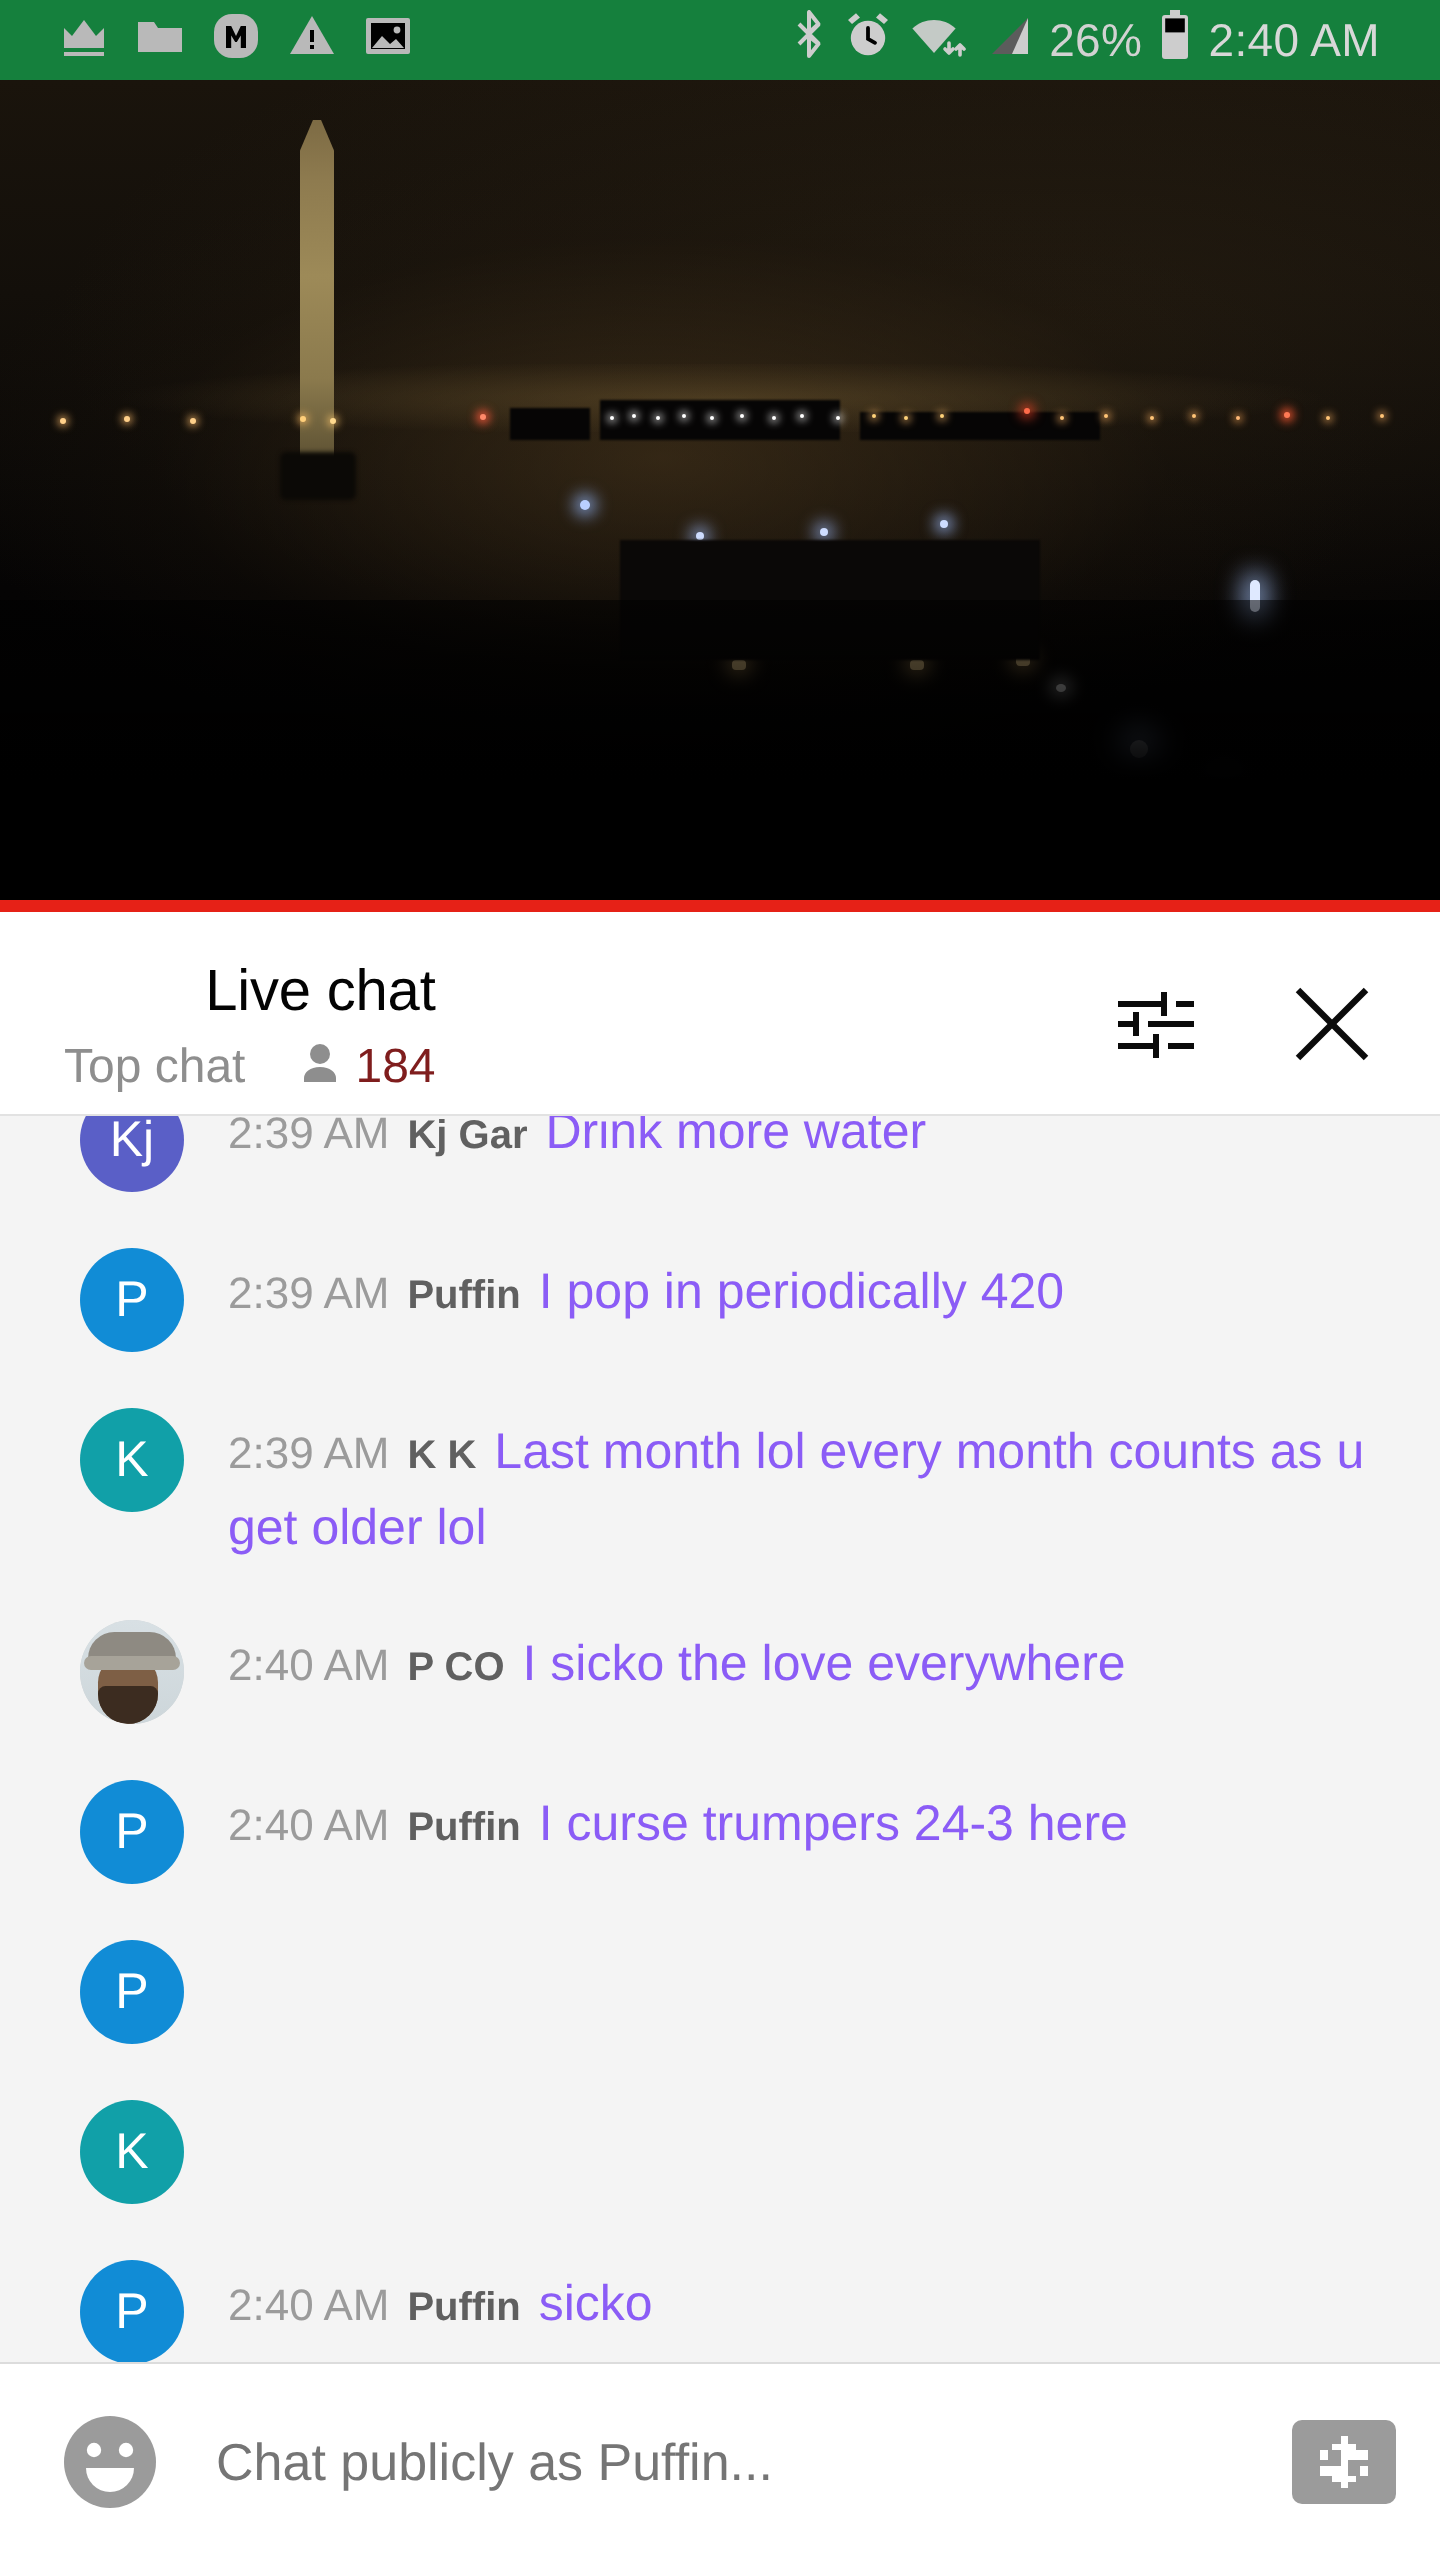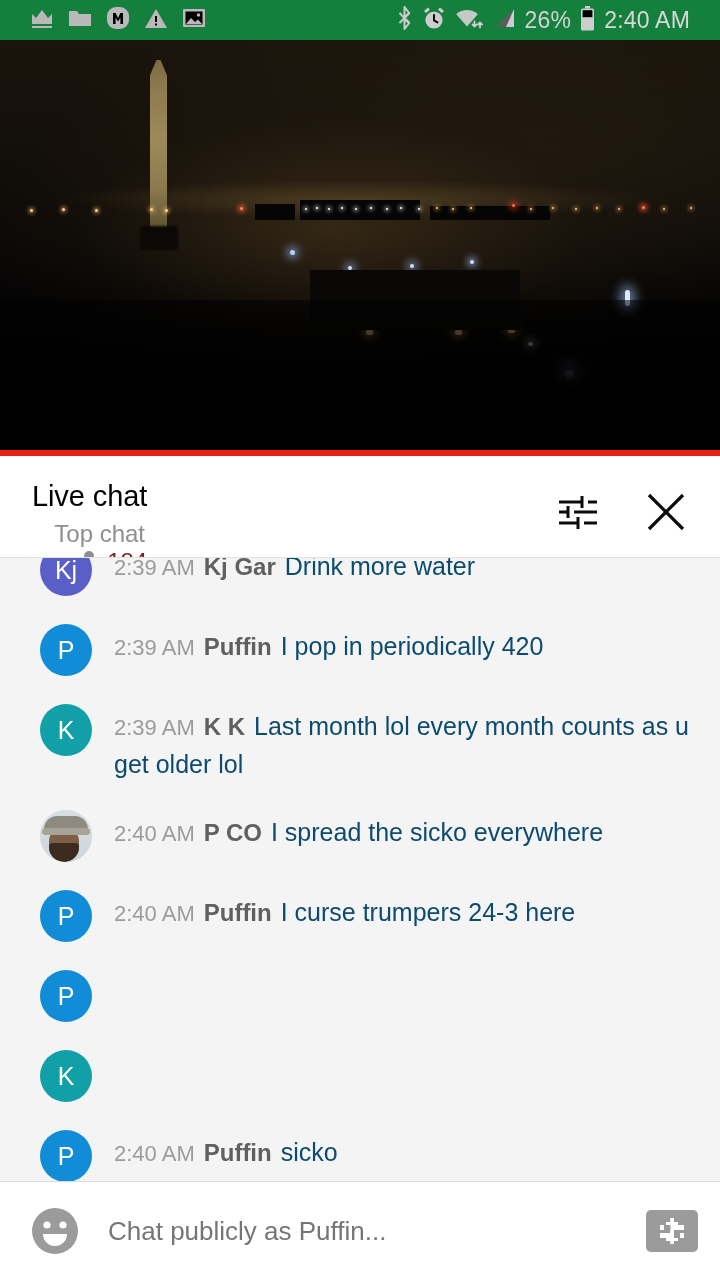--- a/index.html
+++ b/index.html
@@ -65,21 +65,21 @@
     position:absolute; top:450px; left:0; width:720px; height:6px; background:#e62117;
   }
 
   
   .chat-header{
     position:absolute; top:456px; left:0; width:720px; height:101px;
     background:#fff; display:flex; align-items:flex-start; padding:22px 18px 0 32px;
   }
   .ch-titles{ display:flex; flex-direction:column;align-items:flex-end; }
   .ch-title{ font-size:29px; color:#030303; line-height:36px; letter-spacing:-.1px; }
-  .ch-sub{ display:flex; align-items:center; margin-top:6px;flex-direction:column; }
+  .ch-sub{ display:flex; align-items:center; margin-top:6px; }
   .ch-sub-mode{ font-size:24px; color:#8e8e8e; line-height:28px; }
   .ch-viewers{ display:flex; align-items:center; margin-left:26px; gap:7px; }
   .ch-count{ font-size:24px; color:#7f1d1d; line-height:28px; }
   .ch-actions{ margin-left:auto; display:flex; align-items:center; gap:44px; padding-top:12px; padding-right:14px; }
   .icon-btn{ width:44px; height:44px; display:flex; align-items:center; justify-content:center; cursor:pointer; }
 
   
   .chat-list{
     position:absolute; top:557px; left:0; width:720px; height:624px;
     background:#f4f4f4; overflow:hidden;
@@ -95,22 +95,22 @@
   }
   .avatar.photo{ background:#cfd4d6; }
   .ph-sky{ position:absolute; inset:0; background:linear-gradient(180deg,#d8e0e4 0%, #cdd6da 100%); }
   .ph-hat{ position:absolute; left:4px; top:6px; width:44px; height:18px; background:#8e8a82; border-radius:22px 22px 8px 8px; }
   .ph-hat2{ position:absolute; left:2px; top:18px; width:48px; height:7px; background:#a7a399; border-radius:6px; }
   .ph-face{ position:absolute; left:9px; top:18px; width:30px; height:34px; background:#7e5f45; border-radius:14px 14px 16px 16px; }
   .ph-beard{ position:absolute; left:9px; top:33px; width:30px; height:19px; background:#3c2c20; border-radius:4px 4px 16px 16px; }
   .msg-body{ margin-left:22px; padding-top:4px; flex:1; min-width:0; }
   .line{ font-size:25px; line-height:36px; color:#0b0b0b; }
   .t-time{ color:#9b9b9b; font-size:22px; margin-right:9px; }
-  .t-user{ color:#606060; font-weight:bold; font-size:24px; margin-right:9px; }
-  .t-text{ color:#0c4a6e; }
+  .t-user{ color:#606060; font-weight:bold; font-size:20px; margin-right:9px; }
+  .t-text{ color:#8b5cf6; }
 
   
   .input-bar{
     position:absolute; top:1181px; left:0; width:720px; height:99px;
     background:#fff; border-top:1px solid #dcdcdc;
     display:flex; align-items:center; padding:0 22px 0 28px;
   }
   .emoji-btn{ width:54px; height:54px; flex:0 0 54px; cursor:pointer; }
   .chat-input{
     flex:1; margin-left:26px; font-size:26px; color:#909090;
@@ -337,21 +337,21 @@
     <div class="msg">
       <div class="avatar photo">
         <span class="ph-sky"></span>
         <span class="ph-face"></span>
         <span class="ph-beard"></span>
         <span class="ph-hat"></span>
         <span class="ph-hat2"></span>
       </div>
       <div class="msg-body">
         <div class="line">
-          <span class="t-time">2:40 AM</span><span class="t-user">P CO</span><span class="t-text">I spread the sicko everywhere</span>
+          <span class="t-time">2:40 AM</span><span class="t-user">P CO</span><span class="t-text">I sicko the love everywhere</span>
         </div>
       </div>
     </div>
 
     <div class="msg">
       <div class="avatar" style="background:#118cd6;">
         <span>P</span>
       </div>
       <div class="msg-body">
         <div class="line">

